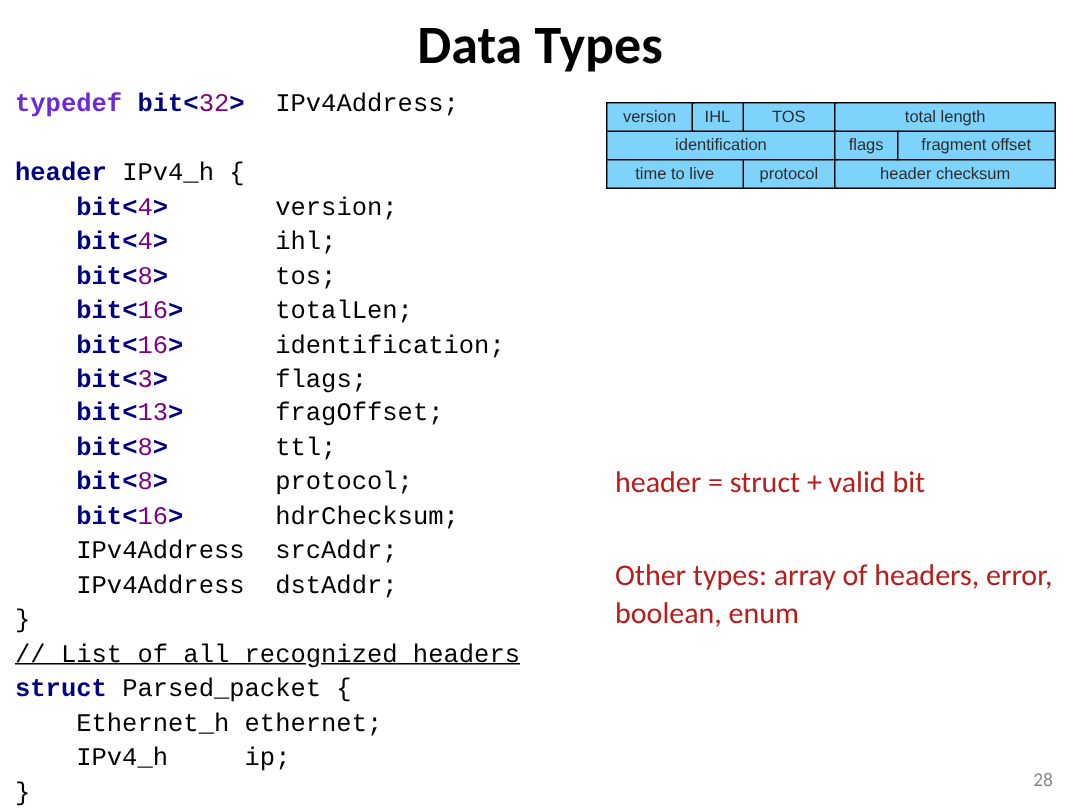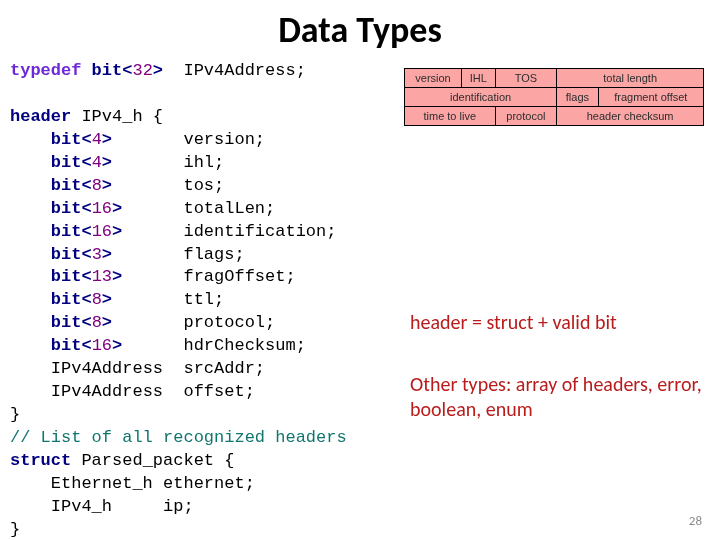--- a/index.html
+++ b/index.html
@@ -23,34 +23,34 @@
     left: 10px;
     top: 60px;
     font-family: Consolas, 'Courier New', monospace;
     font-size: 17px;
     line-height: 1.35;
     white-space: pre;
     color: #000;
   }
   .kw-define { color: #6d28d9; font-weight: 700; }
   .kw-navy { color: #000080; font-weight: 700; }
-  .kw-green { color: #0f766e; }
+  .kw-green { color: #000000; text-decoration: underline; }
   .num { color: #800080; }
   .diagram {
     position: absolute;
     right: 16px;
     top: 68px;
     width: 300px;
     border-collapse: collapse;
     font-family: Arial, sans-serif;
     font-size: 11px;
   }
   .diagram td {
     border: 1px solid #000;
-    background: #fca5a5;
+    background: #7dd3fc;
     text-align: center;
     padding: 3px 4px;
     color: #2d2d2d;
   }
   .sidetext {
     position: absolute;
     left: 410px;
     width: 296px;
     font-size: 20px;
     color: #b91c1c;
@@ -79,21 +79,21 @@
     <span class="kw-navy">bit</span><span class="kw-navy">&lt;</span><span class="num">4</span><span class="kw-navy">&gt;</span>       <span>ihl;</span>
     <span class="kw-navy">bit</span><span class="kw-navy">&lt;</span><span class="num">8</span><span class="kw-navy">&gt;</span>       <span>tos;</span>
     <span class="kw-navy">bit</span><span class="kw-navy">&lt;</span><span class="num">16</span><span class="kw-navy">&gt;</span>      <span>totalLen;</span>
     <span class="kw-navy">bit</span><span class="kw-navy">&lt;</span><span class="num">16</span><span class="kw-navy">&gt;</span>      <span>identification;</span>
     <span class="kw-navy">bit</span><span class="kw-navy">&lt;</span><span class="num">3</span><span class="kw-navy">&gt;</span>       <span>flags;</span>
     <span class="kw-navy">bit</span><span class="kw-navy">&lt;</span><span class="num">13</span><span class="kw-navy">&gt;</span>      <span>fragOffset;</span>
     <span class="kw-navy">bit</span><span class="kw-navy">&lt;</span><span class="num">8</span><span class="kw-navy">&gt;</span>       <span>ttl;</span>
     <span class="kw-navy">bit</span><span class="kw-navy">&lt;</span><span class="num">8</span><span class="kw-navy">&gt;</span>       <span>protocol;</span>
     <span class="kw-navy">bit</span><span class="kw-navy">&lt;</span><span class="num">16</span><span class="kw-navy">&gt;</span>      <span>hdrChecksum;</span>
     <span>IPv4Address  srcAddr;</span>
-    <span>IPv4Address  offset;</span>
+    <span>IPv4Address  dstAddr;</span>
 <span>}</span>
 <span class="kw-green">// List of all recognized headers</span>
 <span class="kw-navy">struct</span><span> Parsed_packet {</span>
 <span>    Ethernet_h ethernet;</span>
 <span>    IPv4_h     ip;</span>
 <span>}</span></div>
 
 <table class="diagram">
   <tbody>
       <tr>

